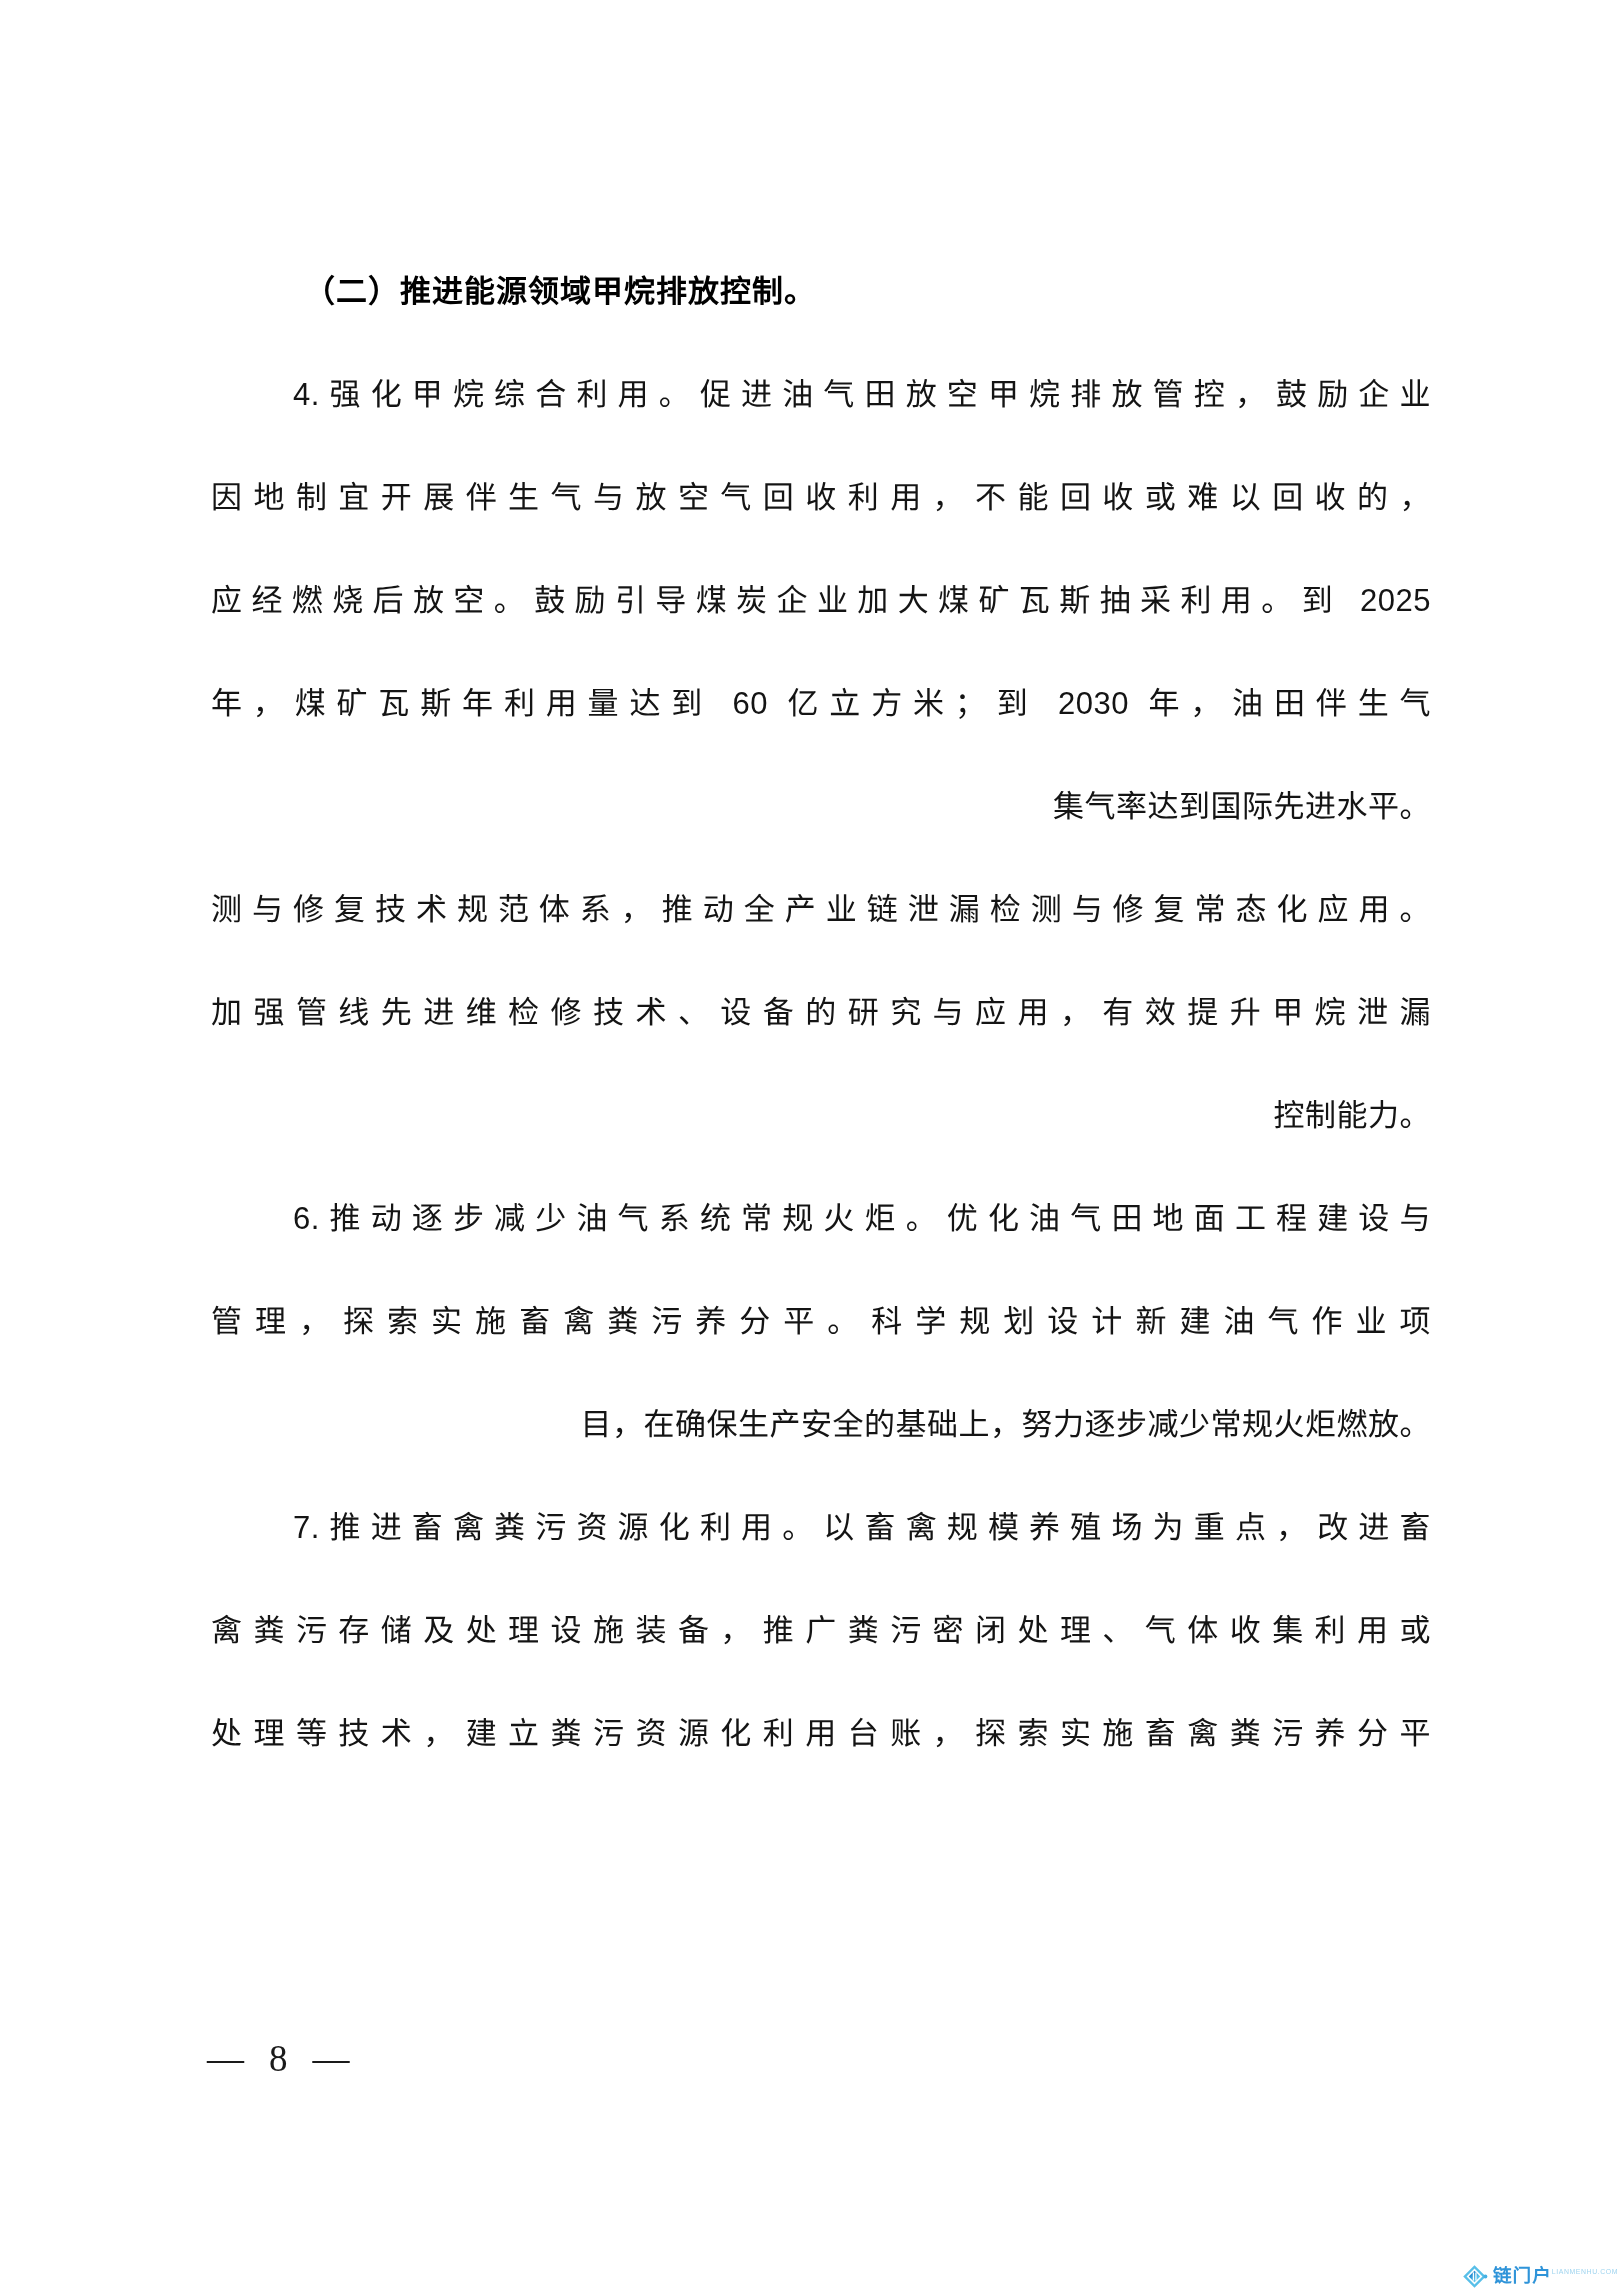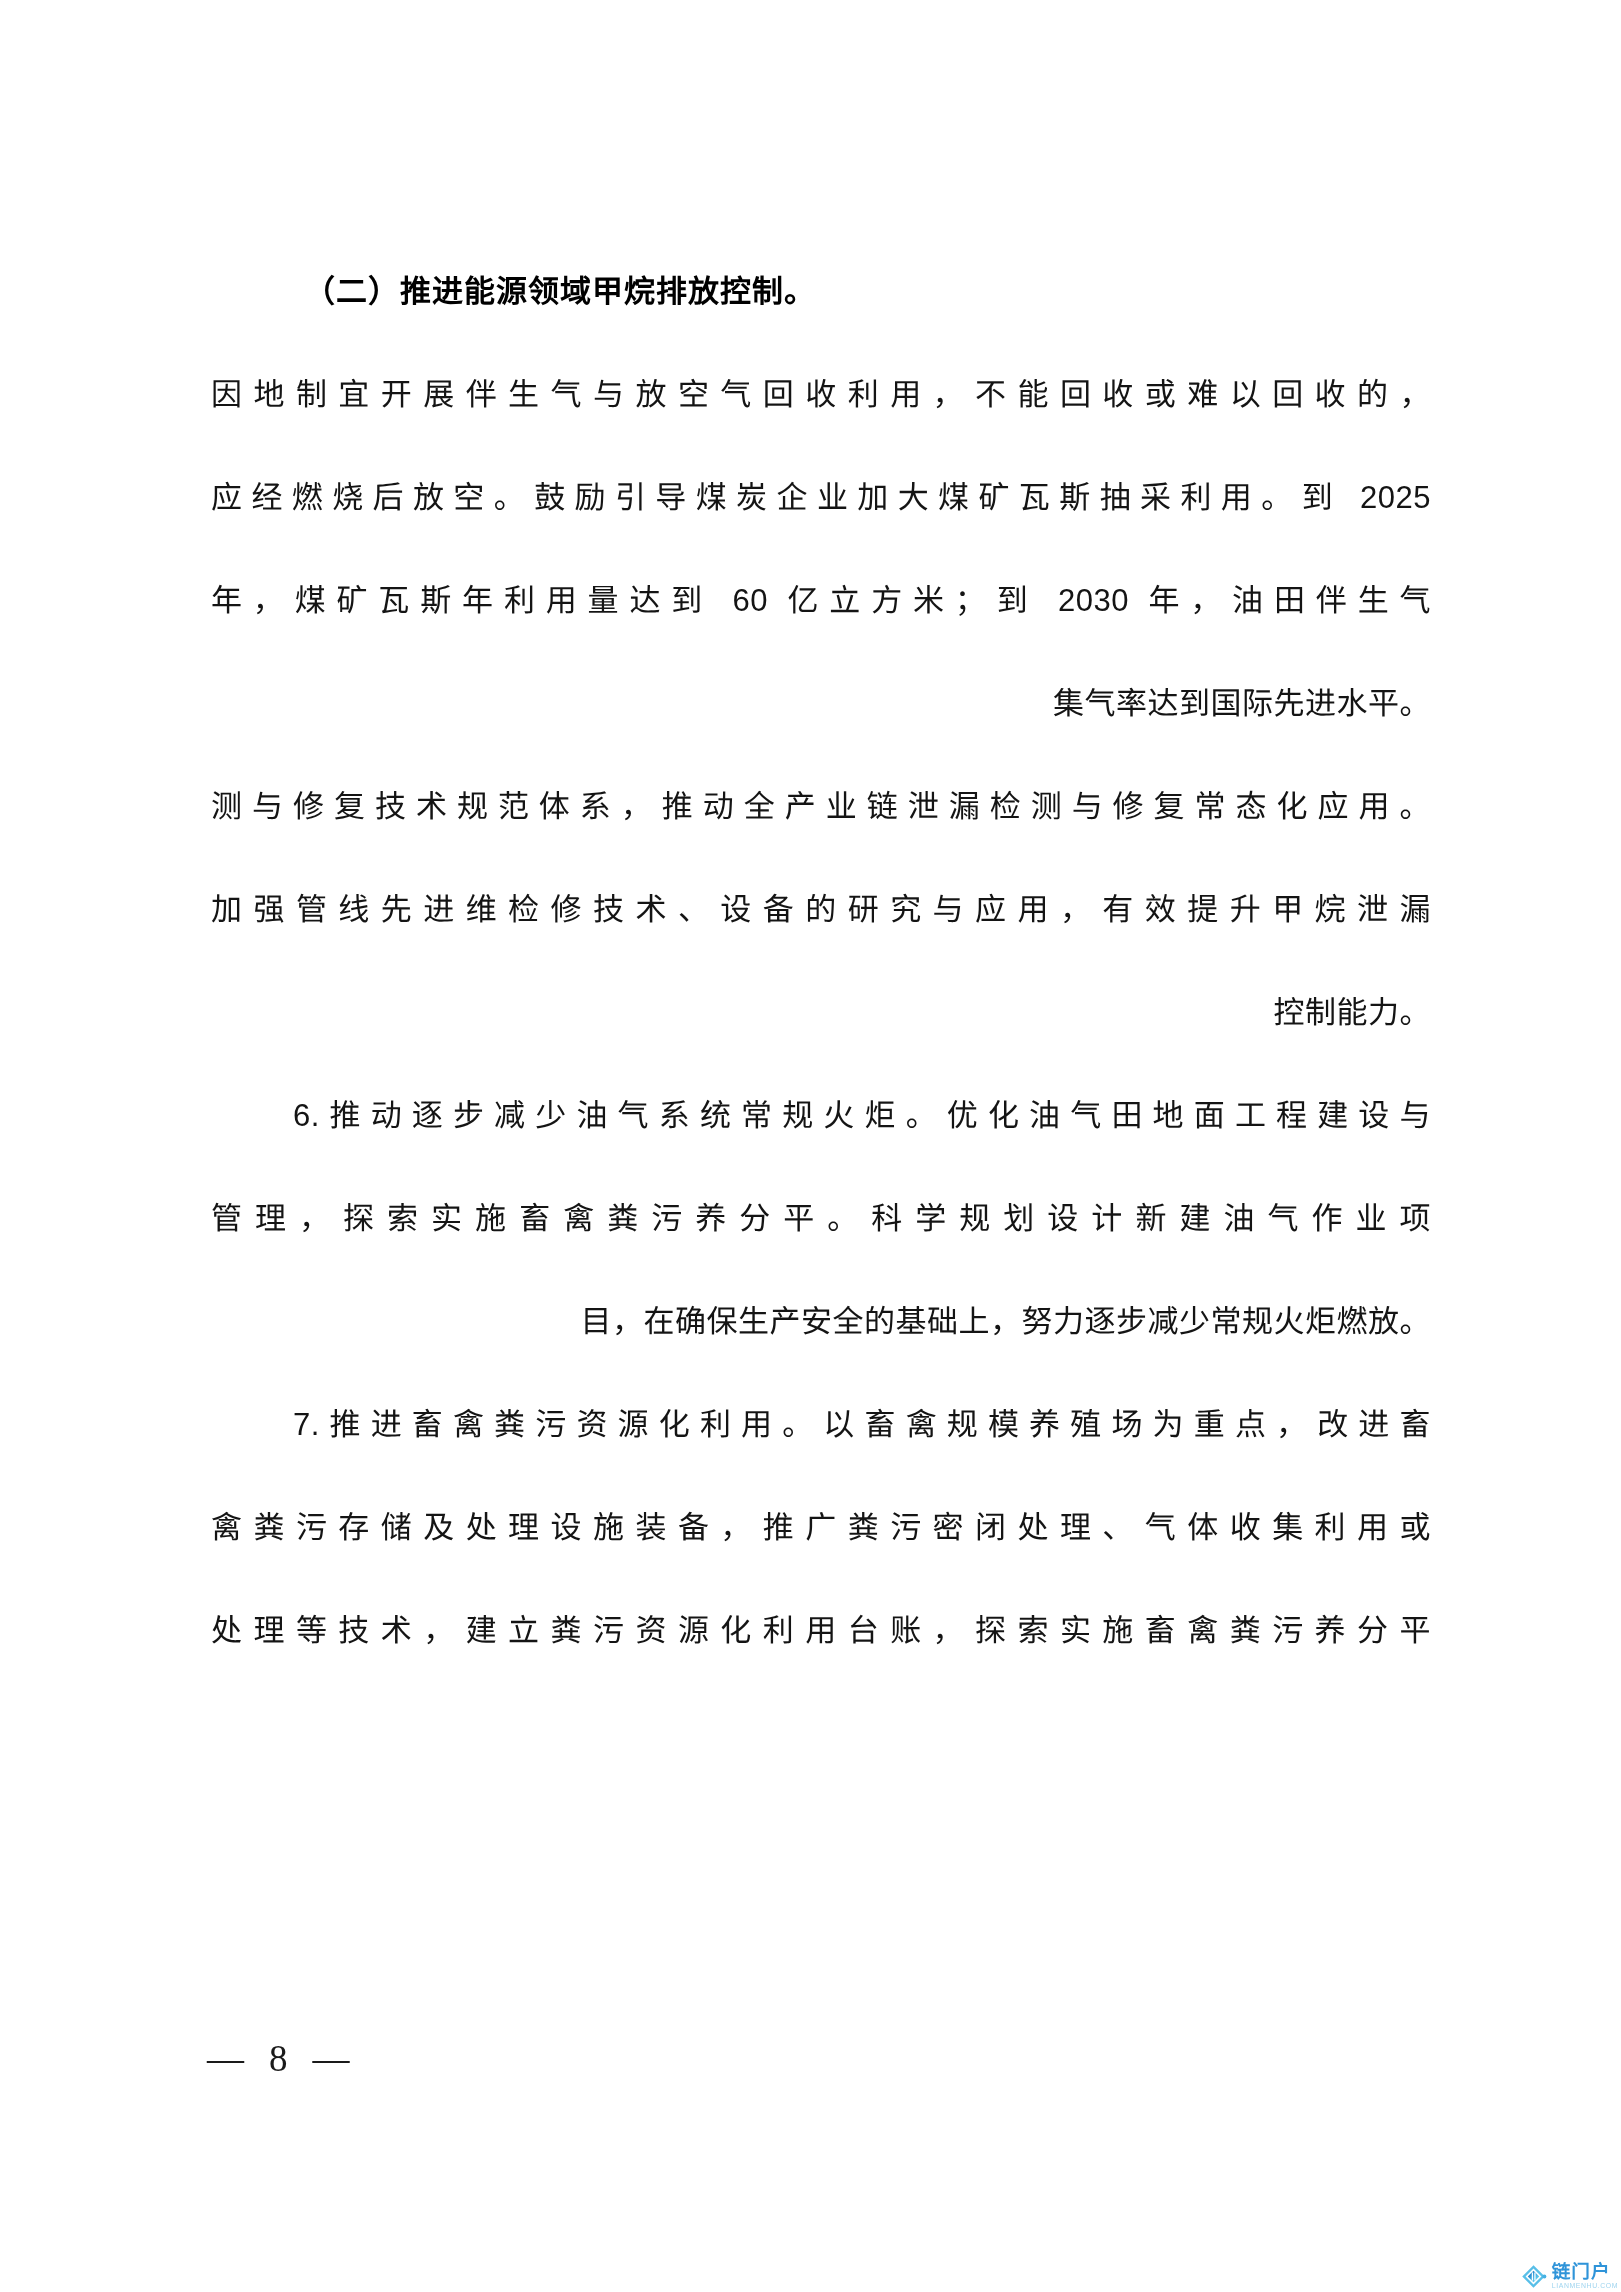--- a/index.html
+++ b/index.html
@@ -67,21 +67,21 @@
   .watermark {
     position: absolute;
     right: 2.9px;
     bottom: 2px;
     display: flex;
     align-items: center;
     gap: 3.9px;
   }
   .wm-text {
     display: flex;
-    flex-direction: column;
+    flex-direction: row;
     align-items: flex-start;
     line-height: 1;
   }
   .wm-brand {
     font-size: 18.6px;
     font-weight: 700;
     color: #2f94d9;
     letter-spacing: 1px;
   }
   .wm-domain {
@@ -91,20 +91,21 @@
     letter-spacing: 0.6px;
   }
 </style>
 </head>
 <body>
 
 <div class="page">
 
   <main class="doc-body">
       <div class="line heading">（二）推进能源领域甲烷排放控制。</div>
+      <div class="line first">4.强化甲烷综合利用。促进油气田放空甲烷排放管控，鼓励企业</div>
       <div class="line full">因地制宜开展伴生气与放空气回收利用，不能回收或难以回收的，</div>
       <div class="line full">应经燃烧后放空。鼓励引导煤炭企业加大煤矿瓦斯抽采利用。到 2025</div>
       <div class="line full">年，煤矿瓦斯年利用量达到 60 亿立方米；到 2030 年，油田伴生气</div>
       <div class="line last">集气率达到国际先进水平。</div>
       <div class="line full">测与修复技术规范体系，推动全产业链泄漏检测与修复常态化应用。</div>
       <div class="line full">加强管线先进维检修技术、设备的研究与应用，有效提升甲烷泄漏</div>
       <div class="line last">控制能力。</div>
       <div class="line first">6.推动逐步减少油气系统常规火炬。优化油气田地面工程建设与</div>
       <div class="line full">管理，探索实施畜禽粪污养分平。科学规划设计新建油气作业项</div>
       <div class="line last">目，在确保生产安全的基础上，努力逐步减少常规火炬燃放。</div>

